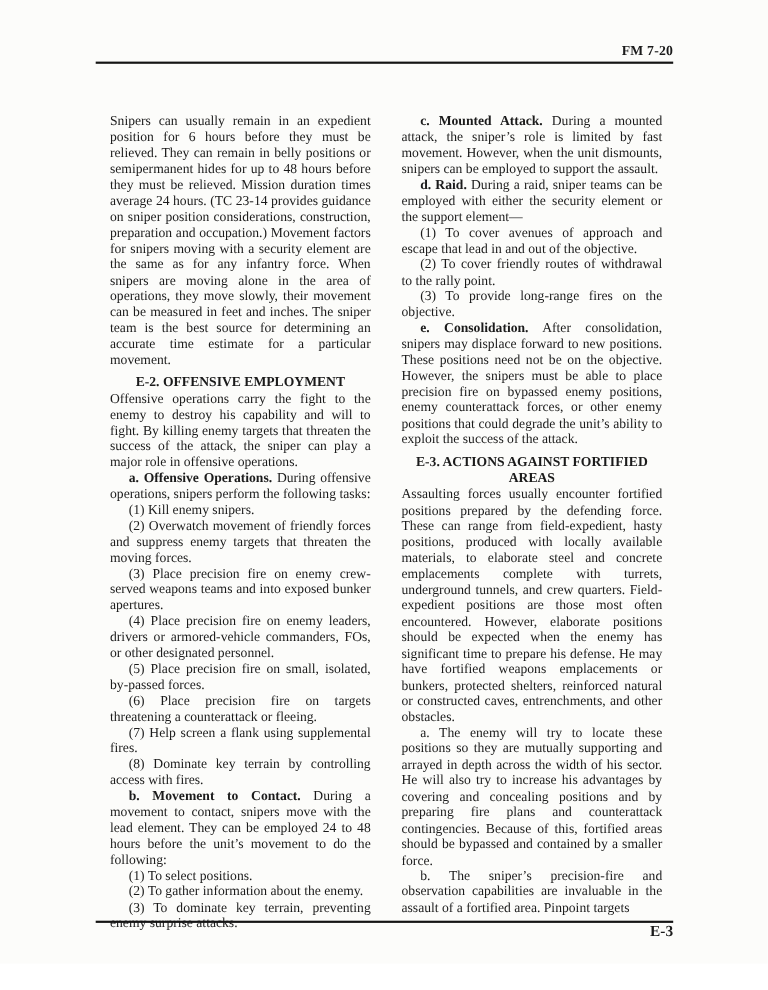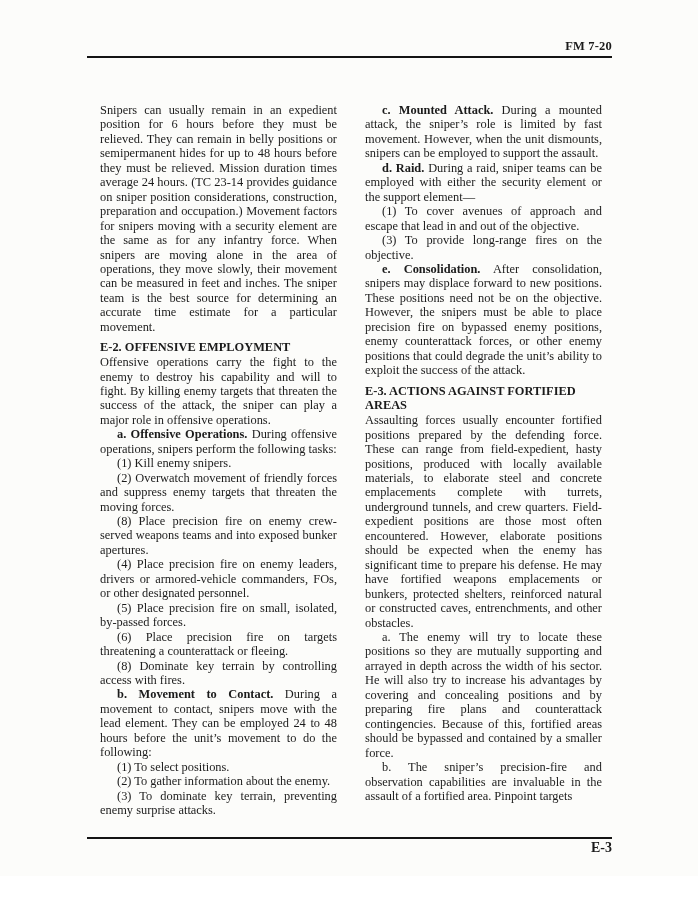--- a/index.html
+++ b/index.html
@@ -58,21 +58,21 @@
   }
   .col p {
     margin: 0;
     font-size: 12.4px;
     line-height: 14.45px;
   }
   .col p.item { text-indent: 17px; }
   .col p.heading {
     font-weight: bold;
     margin-top: 6px;
-    text-align: left;
+    text-align: center;
     line-height: 14.8px;
   }
   .col b { font-weight: bold; }
   .footer {
     position: absolute;
     top: 837px;
     left: 87px;
     width: 525px;
     height: 30px;
   }
@@ -96,34 +96,36 @@
   </div>
 
   <div class="columns">
     <div class="col" id="col-left">
         <p class="body">Snipers can usually remain in an expedient position for 6 hours before they must be relieved. They can remain in belly positions or semipermanent hides for up to 48 hours before they must be relieved. Mission duration times average 24 hours. (TC 23-14 provides guidance on sniper position considerations, construction, preparation and occupation.) Movement factors for snipers moving with a security element are the same as for any infantry force. When snipers are moving alone in the area of operations, they move slowly, their movement can be measured in feet and inches. The sniper team is the best source for determining an accurate time estimate for a particular movement.</p>
         <p class="heading">E-2. OFFENSIVE EMPLOYMENT</p>
         <p class="body">Offensive operations carry the fight to the enemy to destroy his capability and will to fight. By killing enemy targets that threaten the success of the attack, the sniper can play a major role in offensive operations.</p>
         <p class="item"><b>a. Offensive Operations.</b> During offensive operations, snipers perform the following tasks:</p>
         <p class="item">(1) Kill enemy snipers.</p>
         <p class="item">(2) Overwatch movement of friendly forces and suppress enemy targets that threaten the moving forces.</p>
-        <p class="item">(8) Place precision fire on enemy crew-served weapons teams and into exposed bunker apertures.</p>
+        <p class="item">(3) Place precision fire on enemy crew-served weapons teams and into exposed bunker apertures.</p>
         <p class="item">(4) Place precision fire on enemy leaders, drivers or armored-vehicle commanders, FOs, or other designated personnel.</p>
         <p class="item">(5) Place precision fire on small, isolated, by-passed forces.</p>
         <p class="item">(6) Place precision fire on targets threatening a counterattack or fleeing.</p>
+        <p class="item">(7) Help screen a flank using supplemental fires.</p>
         <p class="item">(8) Dominate key terrain by controlling access with fires.</p>
         <p class="item"><b>b. Movement to Contact.</b> During a movement to contact, snipers move with the lead element. They can be employed 24 to 48 hours before the unit’s movement to do the following:</p>
         <p class="item">(1) To select positions.</p>
         <p class="item">(2) To gather information about the enemy.</p>
         <p class="item">(3) To dominate key terrain, preventing enemy surprise attacks.</p>
       </div>
     <div class="col" id="col-right">
         <p class="item"><b>c. Mounted Attack.</b> During a mounted attack, the sniper’s role is limited by fast movement. However, when the unit dismounts, snipers can be employed to support the assault.</p>
         <p class="item"><b>d. Raid.</b> During a raid, sniper teams can be employed with either the security element or the support element—</p>
         <p class="item">(1) To cover avenues of approach and escape that lead in and out of the objective.</p>
+        <p class="item">(2) To cover friendly routes of withdrawal to the rally point.</p>
         <p class="item">(3) To provide long-range fires on the objective.</p>
         <p class="item"><b>e. Consolidation.</b> After consolidation, snipers may displace forward to new positions. These positions need not be on the objective. However, the snipers must be able to place precision fire on bypassed enemy positions, enemy counterattack forces, or other enemy positions that could degrade the unit’s ability to exploit the success of the attack.</p>
         <p class="heading">E-3. ACTIONS AGAINST FORTIFIED AREAS</p>
         <p class="body">Assaulting forces usually encounter fortified positions prepared by the defending force. These can range from field-expedient, hasty positions, produced with locally available materials, to elaborate steel and concrete emplacements complete with turrets, underground tunnels, and crew quarters. Field-expedient positions are those most often encountered. However, elaborate positions should be expected when the enemy has significant time to prepare his defense. He may have fortified weapons emplacements or bunkers, protected shelters, reinforced natural or constructed caves, entrenchments, and other obstacles.</p>
         <p class="item">a. The enemy will try to locate these positions so they are mutually supporting and arrayed in depth across the width of his sector. He will also try to increase his advantages by covering and concealing positions and by preparing fire plans and counterattack contingencies. Because of this, fortified areas should be bypassed and contained by a smaller force.</p>
         <p class="item">b. The sniper’s precision-fire and observation capabilities are invaluable in the assault of a fortified area. Pinpoint targets</p>
       </div>
   </div>
 
   <div class="footer">

